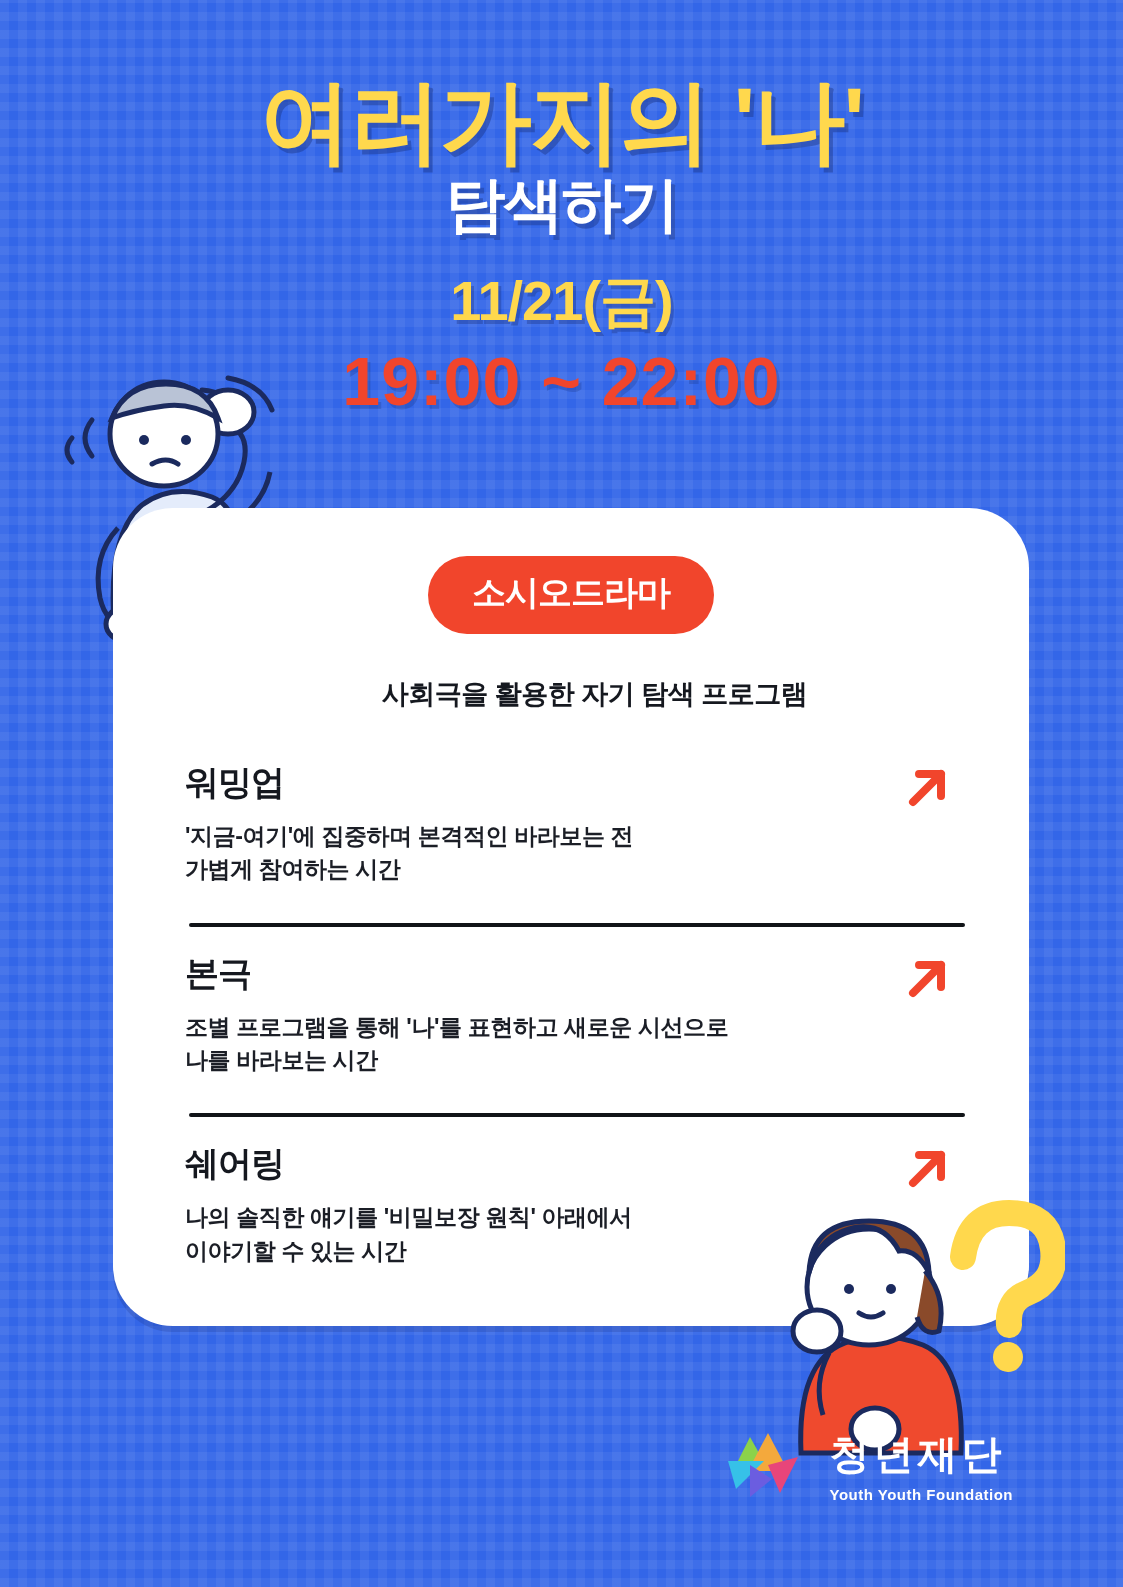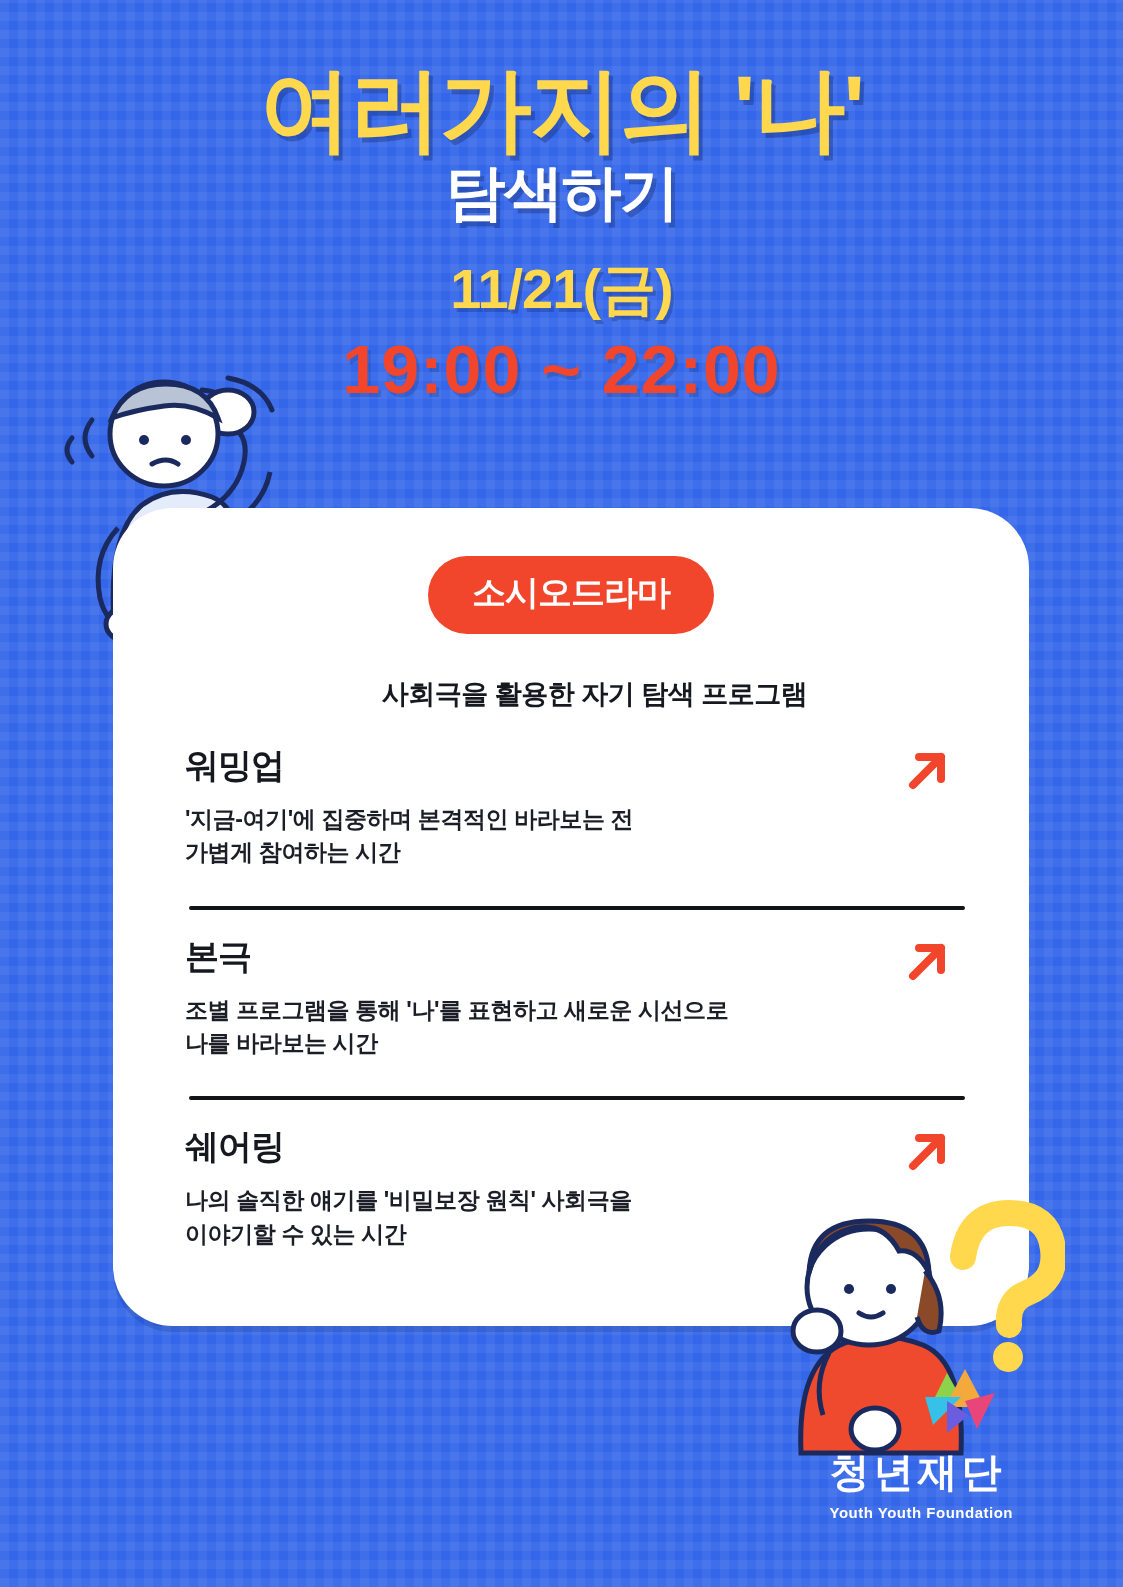--- a/index.html
+++ b/index.html
@@ -13,21 +13,21 @@
     width: 1123px; height: 1587px;
     background-color: #3366e8;
     background-image:
       repeating-linear-gradient(0deg, rgba(255,255,255,0.055) 0 9px, rgba(0,0,0,0) 9px 18px),
       repeating-linear-gradient(90deg, rgba(255,255,255,0.055) 0 9px, rgba(0,0,0,0) 9px 18px);
     overflow: hidden;
   }
 
   
   .title-wrap {
-    position: absolute; top: 60px; left: 0; width: 100%;
+    position: absolute; top: 72px; left: 0; width: 100%;
     text-align: center;
   }
   .title-line1 {
     font-size: 92px; font-weight: 900; color: #ffd84d;
     letter-spacing: -2px; line-height: 1.08;
     text-shadow: 4px 5px 0 rgba(20,40,110,0.35);
   }
   .title-line2 {
     font-size: 60px; font-weight: 900; color: #ffffff;
     letter-spacing: -2px; line-height: 1.08;
@@ -67,21 +67,21 @@
     white-space: nowrap;
   }
   .subtitle {
     position: absolute; top: 168px; left: 0; width: 100%;
     text-align: center;
     font-size: 27px; font-weight: 800; color: #15181f;
     letter-spacing: -0.5px;
     padding-left: 47px;
   }
 
-  .sections { position: absolute; top: 221px; left: 72px; right: 60px; }
+  .sections { position: absolute; top: 238px; left: 72px; right: 60px; }
   .section { position: relative; padding: 14px 0 10px; }
   .sec-head {
     font-size: 34px; font-weight: 900; color: #15181f;
     letter-spacing: -1px; margin-bottom: 14px;
   }
   .sec-body {
     font-size: 23px; font-weight: 700; color: #1b1e26;
     line-height: 1.45; letter-spacing: -0.4px; white-space: pre-line;
   }
   .arrow {
@@ -103,22 +103,22 @@
     margin-right: 20px;
   }
   .foot-text {
     color: #ffffff; font-size: 26px; font-weight: 800;
     line-height: 1.35; letter-spacing: -0.5px; white-space: pre-line;
   }
   .foot-link { color: #ffffff; font-size: 30px; font-weight: 800; letter-spacing: -0.3px; }
 
   
   .logo {
-    position: absolute; right: 110px; bottom: 66px;
-    display: flex; align-items: flex-end; flex-direction: column;
+    position: absolute; right: 110px; bottom: 78px;
+    display: flex; align-items: flex-start;
   }
   .logo-text { margin-left: 14px; }
   .logo-kr { font-size: 40px; font-weight: 900; color: #ffffff; letter-spacing: 4px; }
   .logo-en { font-size: 15px; font-weight: 700; color: #ffffff; letter-spacing: 0.5px; margin-top: 4px; }
 
   
   .char-left { position: absolute; left: 52px; top: 368px; }
   .char-right { position: absolute; right: 58px; bottom: 112px; }
 </style>
 </head>
@@ -187,21 +187,21 @@
           <svg width="52" height="52" viewBox="0 0 52 52">
             <path d="M12 40 L40 12" stroke="#f1452c" stroke-width="8" stroke-linecap="round"></path>
             <path d="M18 12 L40 12 L40 34" stroke="#f1452c" stroke-width="8" fill="none" stroke-linecap="round" stroke-linejoin="round"></path>
           </svg>
         </span>
       </div>
       <div class="divider"></div>
 
       <div class="section">
         <div class="sec-head">쉐어링</div>
-        <div class="sec-body">나의 솔직한 얘기를 '비밀보장 원칙' 사회극을
+        <div class="sec-body">나의 솔직한 얘기를 '비밀보장 원칙' 아래에서
 이야기할 수 있는 시간</div>
         <span class="arrow">
           <svg width="52" height="52" viewBox="0 0 52 52">
             <path d="M12 40 L40 12" stroke="#f1452c" stroke-width="8" stroke-linecap="round"></path>
             <path d="M18 12 L40 12 L40 34" stroke="#f1452c" stroke-width="8" fill="none" stroke-linecap="round" stroke-linejoin="round"></path>
           </svg>
         </span>
       </div>
 
     </div>

